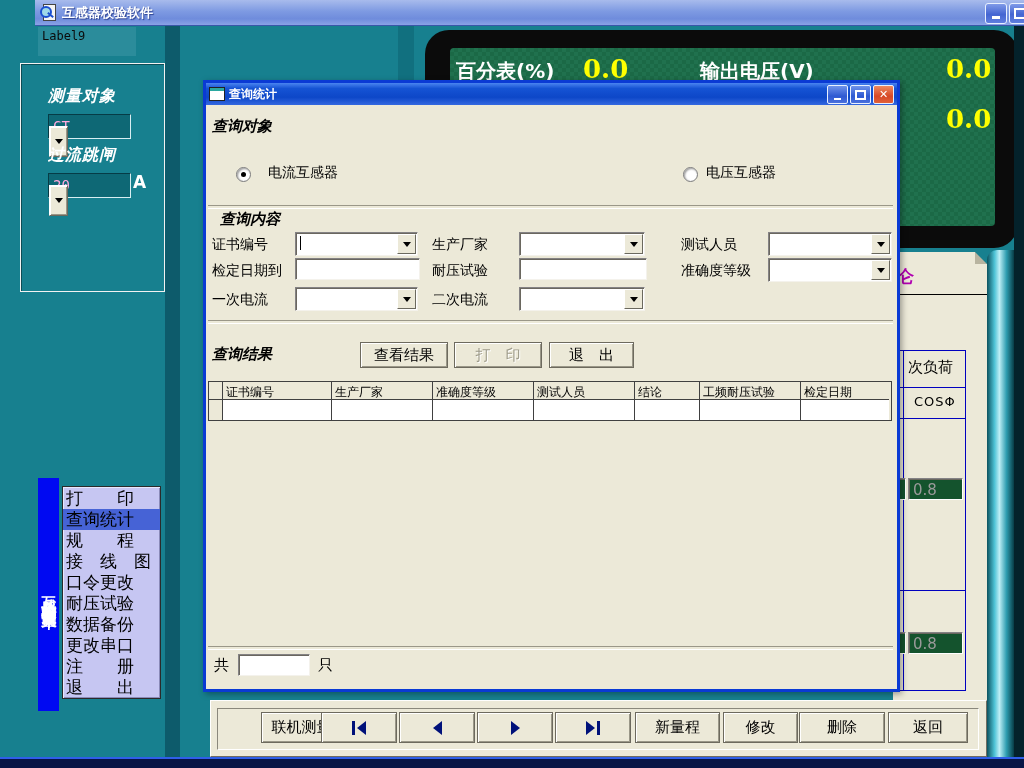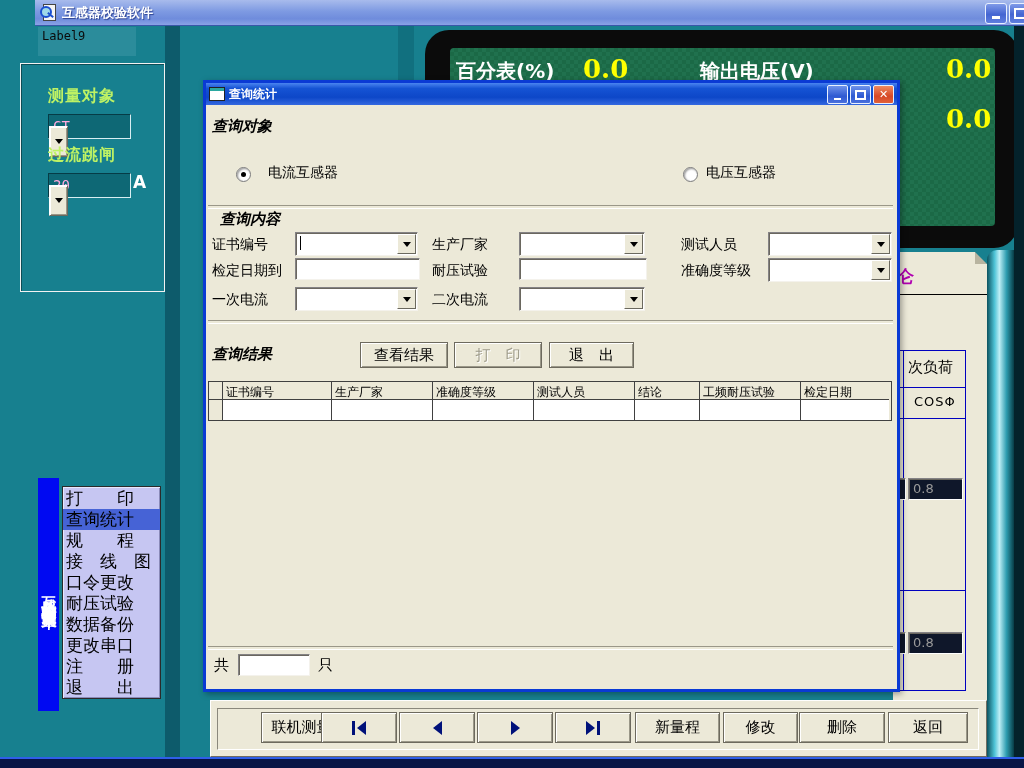--- a/index.html
+++ b/index.html
@@ -30,21 +30,21 @@
   .lcd-bezel{position:absolute;left:425px;top:30px;width:593px;height:218px;background:#0b0b0b;border-radius:24px;z-index:2;}
   .lcd-screen{position:absolute;left:25px;top:18px;width:545px;height:178px;background-color:#20714e;
     background-image:linear-gradient(45deg,#1b6946 25%,transparent 25%,transparent 75%,#1b6946 75%),
                      linear-gradient(45deg,#1b6946 25%,transparent 25%,transparent 75%,#1b6946 75%);
     background-size:8px 8px;background-position:0 0,4px 4px;border-radius:4px;}
   .lcd-label{position:absolute;color:#fff;font-weight:bold;font-size:20px;white-space:nowrap;}
   .lcd-value{position:absolute;color:#ffff00;font-weight:bold;font-size:26px;font-family:"DejaVu Serif","Liberation Serif",serif;white-space:nowrap;}
   
   .mpanel{position:absolute;left:20px;top:63px;width:143px;height:227px;z-index:3;
     border:1px solid #f2f2f2;box-shadow:inset 1px 1px 0 rgba(0,0,0,.4);}
-  .mlabel{position:absolute;color:#bef264;font-weight:bold;font-size:16px;letter-spacing:1px;white-space:nowrap;}
+  .mlabel{position:absolute;color:#ffffff;font-weight:bold;font-size:16px;letter-spacing:1px;white-space:nowrap;font-style:italic;}
   .tcombo{position:absolute;height:23px;display:flex;
     border:1px solid;border-color:#063c46 #d8eef2 #d8eef2 #063c46;background:#0e6875;}
   .tcombo .tfield{flex:1;color:#ffaade;font-size:14px;padding:3px 0 0 4px;font-family:"DejaVu Sans Mono",monospace;}
   .tcombo .tbtn{width:19px;background:#ece9d8;border:1px solid;border-color:#fff #6b695e #6b695e #fff;
     display:flex;align-items:center;justify-content:center;}
   .dn-arrow{width:0;height:0;border-left:4px solid transparent;border-right:4px solid transparent;border-top:5px solid #000;}
   .unitA{position:absolute;color:#fff;font-weight:bold;font-size:17px;}
   
   .vbar{position:absolute;left:38px;top:478px;width:21px;height:233px;background:#0009f2;z-index:3;
     color:#fff;font-size:15px;font-weight:bold;writing-mode:vertical-rl;text-orientation:upright;
@@ -55,22 +55,22 @@
   .mitem.active{background:#4663d6;}
   .auxbtn{position:absolute;left:36px;top:712px;width:127px;height:28px;z-index:3;background:#17808f;
     border:1px solid;border-color:#d8eef2 #04333c #04333c #d8eef2;box-shadow:1px 1px 0 #04333c;
     color:#000;font-size:16px;display:flex;align-items:center;justify-content:center;}
   
   .rpanel{position:absolute;left:893px;top:252px;width:94px;height:448px;background:#ece9d8;z-index:2;}
   .fold{position:absolute;right:0;top:0;width:0;height:0;border-top:12px solid #17808f;border-left:12px solid #b8b4a0;}
   .rline{position:absolute;background:#0000bf;z-index:3;}
   .rline.black{background:#000;}
   .rtext{position:absolute;color:#000;white-space:nowrap;z-index:3;}
-  .rsunken{position:absolute;background:#0f172a;border:1px solid;border-color:#848284 #fff #fff #848284;
-    box-shadow:inset 1px 1px 0 #6a675f;color:#9a9a9a;font-size:13px;padding:2px 0 0 4px;box-sizing:border-box;z-index:3;}
+  .rsunken{position:absolute;background:#14532d;border:1px solid;border-color:#848284 #fff #fff #848284;
+    box-shadow:inset 1px 1px 0 #6a675f;color:#9a9a9a;font-size:15px;padding:2px 0 0 4px;box-sizing:border-box;z-index:3;}
   .pipe{position:absolute;left:987px;top:250px;width:27px;height:512px;z-index:2;border-radius:10px 0 0 0;
     background:linear-gradient(90deg,#0b525f 0%,#4ec3d6 28%,#bdeef5 46%,#2e9db0 72%,#073c46 100%);}
   .rdark{position:absolute;left:1014px;top:25px;width:10px;height:743px;background:#04222b;z-index:2;}
   .bottomstrip{position:absolute;left:0;top:757px;width:1024px;height:11px;background:#081545;border-top:2px solid #2f5fe8;z-index:4;}
   
   .toolbar{position:absolute;left:210px;top:700px;width:777px;height:57px;background:#ece9d8;z-index:3;
     border:1px solid;border-color:#fff #706d61 #706d61 #fff;box-sizing:border-box;}
   .toolwell{position:absolute;left:6px;top:7px;width:760px;height:40px;
     border:1px solid;border-color:#8a887c #fff #fff #8a887c;}
   .tbtn{position:absolute;top:11px;height:31px;background:#ece9d8;color:#000;font-size:15px;

